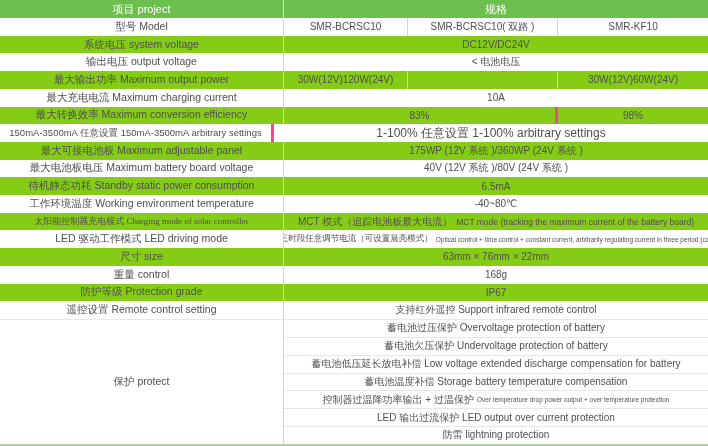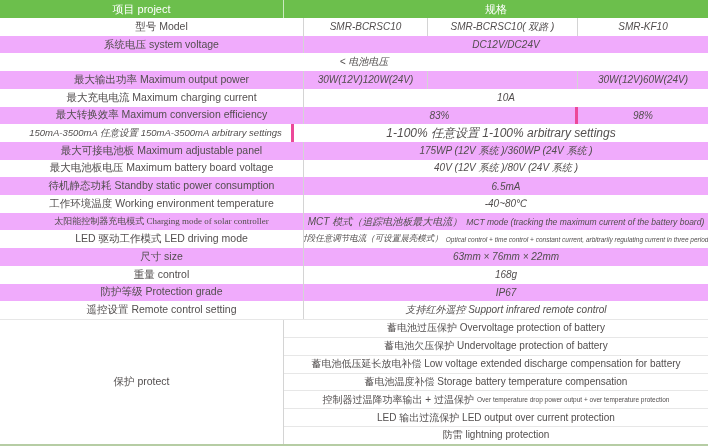--- a/index.html
+++ b/index.html
@@ -7,28 +7,28 @@
     width:708px;height:446px;box-sizing:border-box;
     display:flex;flex-direction:column;
     font-family:"Liberation Sans","DejaVu Sans",sans-serif;
     color:#524e4e;border-bottom:2px solid #b6cda4;
     overflow:hidden;background:#fff;
   }
   .hdr{flex:0 0 18px;display:flex;background:#6cbf4c;color:#fff;font-size:11px;}
   .hdr>div{display:flex;align-items:center;justify-content:center;box-sizing:border-box;}
   .h-left{width:284px;border-right:1px solid rgba(255,255,255,.65);}
   .h-right{flex:1;}
-  .row{flex:1 1 0;display:flex;min-height:0;padding-left:20px;}
-  .row.stripe{background:#f0abfc;}
+  .row{flex:1 1 0;display:flex;min-height:0;}
+  .row.stripe{background:#84cc16;}
   .lbl{width:284px;box-sizing:border-box;border-right:1px solid #d4d4d4;
        display:flex;align-items:center;justify-content:center;
        font-size:10.5px;text-align:center;white-space:nowrap;}
   .lbl.sm-label{font-size:9px;font-family:Liberation Serif, serif;}
   .val{display:flex;align-items:center;justify-content:center;box-sizing:border-box;
-       font-size:10px;text-align:right;white-space:nowrap;overflow:hidden;font-style:italic;}
+       font-size:10px;text-align:right;white-space:nowrap;overflow:hidden;}
   .val.full{flex:1;}
   .val.c1{width:124px;border-right:1px solid #d4d4d4;}
   .val.c2{width:150px;border-right:1px solid #d4d4d4;}
   .val.c3{flex:1;}
   .val.left2{width:274px;border-right:3px solid #ec4899;}
   .val.sm{font-size:12px;}
   .val .cn{font-size:10px;margin-right:4px;}
   .val .en{font-size:8.5px;}
   .val .cn-sm{font-size:8.5px;margin-right:3px;}
   .val .en-tiny{font-size:6.5px;}
@@ -55,20 +55,21 @@
     <div class="val c2">SMR-BCRSC10( 双路 )</div>
     <div class="val c3">SMR-KF10</div>
   </div>
 
   <div class="row stripe">
     <div class="lbl">系统电压 system voltage</div>
     <div class="val full">DC12V/DC24V</div>
   </div>
 
   <div class="row">
+    <div class="lbl">输出电压 output voltage</div>
     <div class="val full">&lt; 电池电压</div>
   </div>
 
   <div class="row stripe">
     <div class="lbl">最大输出功率 Maximum output power</div>
     <div class="val c1">30W(12V)120W(24V)</div>
     <div class="val c2"></div>
     <div class="val c3">30W(12V)60W(24V)</div>
   </div>
 

